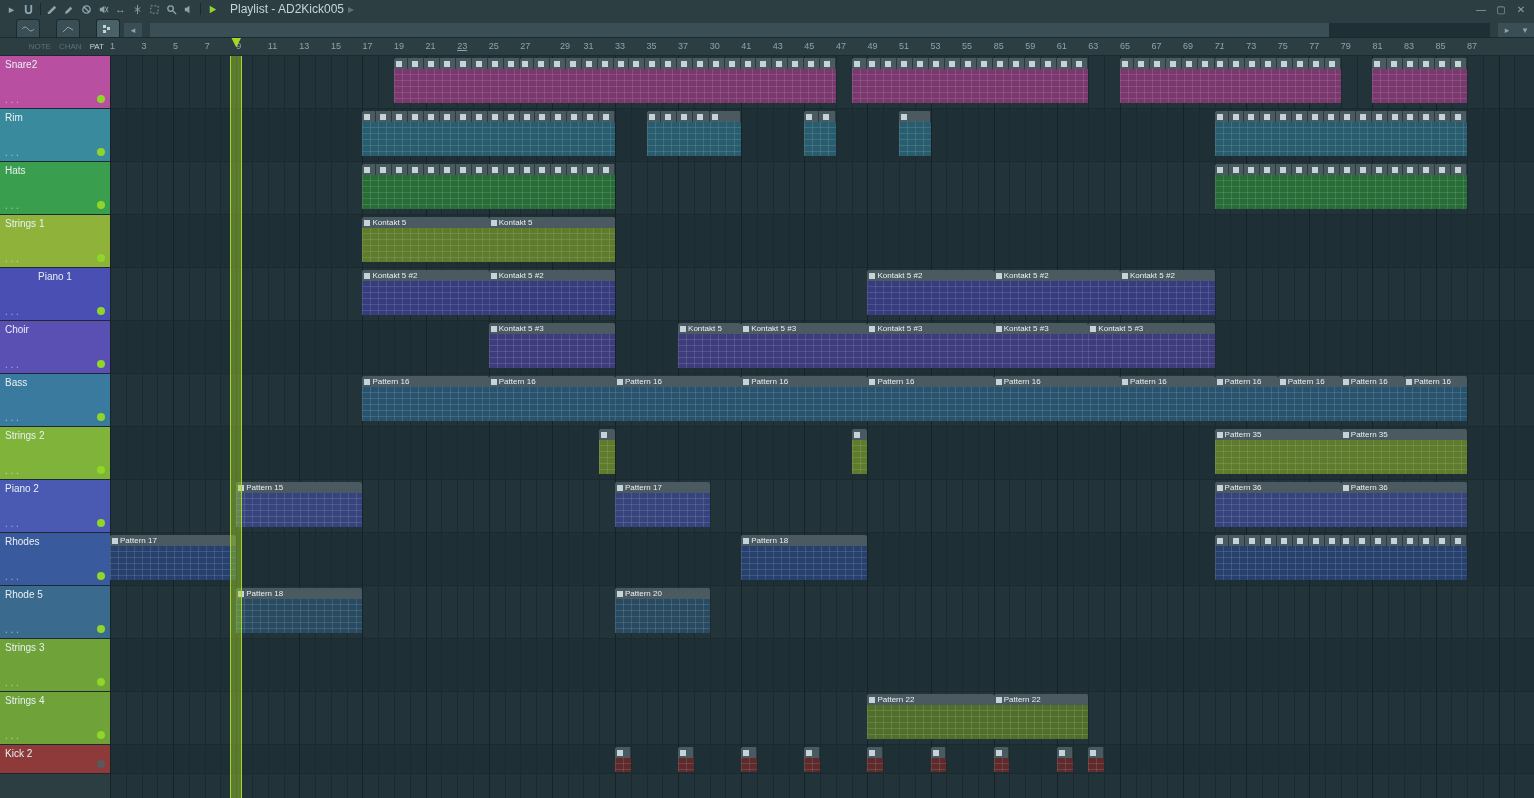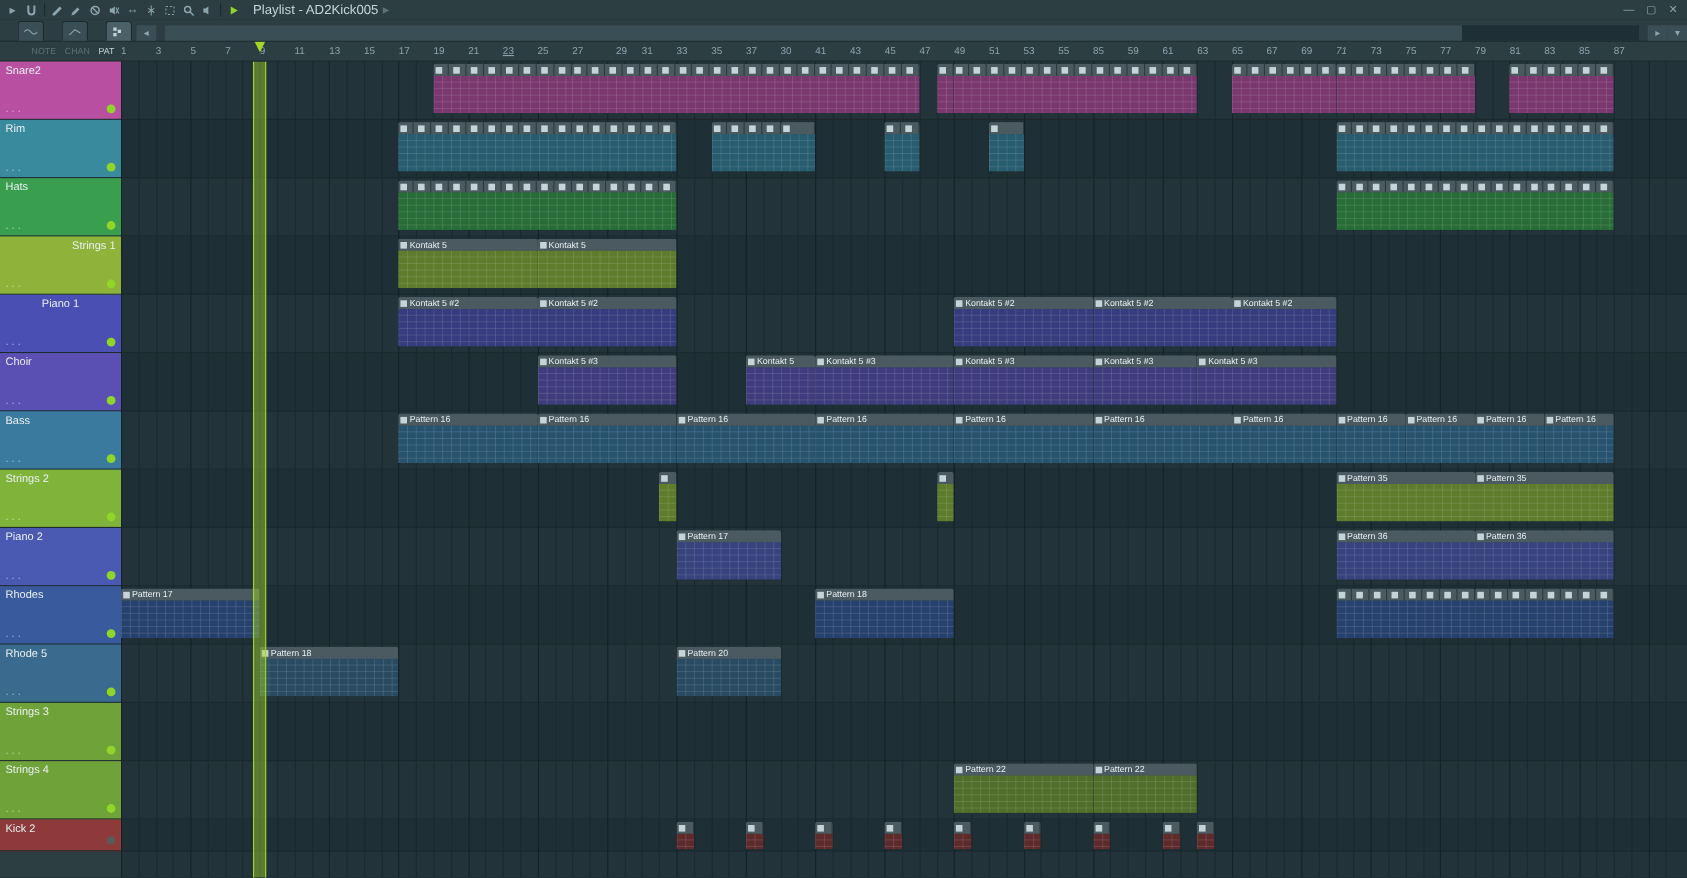--- a/index.html
+++ b/index.html
@@ -204,21 +204,21 @@
       <span class="ruler-num" style="left: 1357.08px;">87</span>
       <div class="playhead-marker" style="left: 121.24px;"></div>
     </div>
 </div>
 
 <div class="main">
   <div class="track-headers" id="track-headers">
       <div class="track-header" style="background: rgb(184, 79, 161); height: 53px;"><span>Snare2</span><div class="track-ellipsis">. . .</div><div class="track-mute" style="background: rgb(143, 214, 40);"></div></div>
       <div class="track-header" style="background: rgb(58, 138, 158); height: 53px;"><span>Rim</span><div class="track-ellipsis">. . .</div><div class="track-mute" style="background: rgb(143, 214, 40);"></div></div>
       <div class="track-header" style="background: rgb(58, 158, 79); height: 53px;"><span>Hats</span><div class="track-ellipsis">. . .</div><div class="track-mute" style="background: rgb(143, 214, 40);"></div></div>
-      <div class="track-header" style="background: rgb(143, 179, 58); height: 53px; text-align: right;"><span>Strings 1</span><div class="track-ellipsis">. . .</div><div class="track-mute" style="background: rgb(143, 214, 40);"></div></div>
+      <div class="track-header" style="background: rgb(143, 179, 58); height: 53px;"><span>Strings 1</span><div class="track-ellipsis">. . .</div><div class="track-mute" style="background: rgb(143, 214, 40);"></div></div>
       <div class="track-header" style="background: rgb(74, 79, 179); height: 53px; padding-left: 38px;"><span>Piano 1</span><div class="track-ellipsis">. . .</div><div class="track-mute" style="background: rgb(143, 214, 40);"></div></div>
       <div class="track-header" style="background: rgb(90, 79, 179); height: 53px;"><span>Choir</span><div class="track-ellipsis">. . .</div><div class="track-mute" style="background: rgb(143, 214, 40);"></div></div>
       <div class="track-header" style="background: rgb(58, 122, 158); height: 53px;"><span>Bass</span><div class="track-ellipsis">. . .</div><div class="track-mute" style="background: rgb(143, 214, 40);"></div></div>
       <div class="track-header" style="background: rgb(127, 179, 58); height: 53px;"><span>Strings 2</span><div class="track-ellipsis">. . .</div><div class="track-mute" style="background: rgb(143, 214, 40);"></div></div>
       <div class="track-header" style="background: rgb(74, 90, 179); height: 53px;"><span>Piano 2</span><div class="track-ellipsis">. . .</div><div class="track-mute" style="background: rgb(143, 214, 40);"></div></div>
       <div class="track-header" style="background: rgb(58, 90, 158); height: 53px;"><span>Rhodes</span><div class="track-ellipsis">. . .</div><div class="track-mute" style="background: rgb(143, 214, 40);"></div></div>
       <div class="track-header" style="background: rgb(58, 106, 142); height: 53px;"><span>Rhode 5</span><div class="track-ellipsis">. . .</div><div class="track-mute" style="background: rgb(143, 214, 40);"></div></div>
       <div class="track-header" style="background: rgb(111, 163, 58); height: 53px;"><span>Strings 3</span><div class="track-ellipsis">. . .</div><div class="track-mute" style="background: rgb(143, 214, 40);"></div></div>
       <div class="track-header" style="background: rgb(111, 163, 58); height: 53px;"><span>Strings 4</span><div class="track-ellipsis">. . .</div><div class="track-mute" style="background: rgb(143, 214, 40);"></div></div>
       <div class="track-header short" style="background: rgb(142, 58, 58); height: 29px;"><span>Kick 2</span><div class="track-mute" style="background: rgb(90, 90, 90);"></div></div>
@@ -1084,20 +1084,29 @@
       </div>
       <div class="clip" style="left: 1230.84px; width: 126.24px; top: 373px; height: 45px;">
         <div class="clip-header">
           <div class="clip-icon"></div>
           <span>Pattern 35</span>
         </div>
         <div class="clip-body" style="background: rgb(106, 138, 42);">
           <div class="clip-notes"></div>
         </div>
       </div>
+      <div class="clip" style="left: 126.24px; width: 126.24px; top: 426px; height: 45px;">
+        <div class="clip-header">
+          <div class="clip-icon"></div>
+          <span>Pattern 15</span>
+        </div>
+        <div class="clip-body" style="background: rgb(58, 71, 138);">
+          <div class="clip-notes"></div>
+        </div>
+      </div>
       <div class="clip" style="left: 504.96px; width: 94.68px; top: 426px; height: 45px;">
         <div class="clip-header">
           <div class="clip-icon"></div>
           <span>Pattern 17</span>
         </div>
         <div class="clip-body" style="background: rgb(58, 71, 138);">
           <div class="clip-notes"></div>
         </div>
       </div>
       <div class="clip" style="left: 1104.6px; width: 126.24px; top: 426px; height: 45px;">

